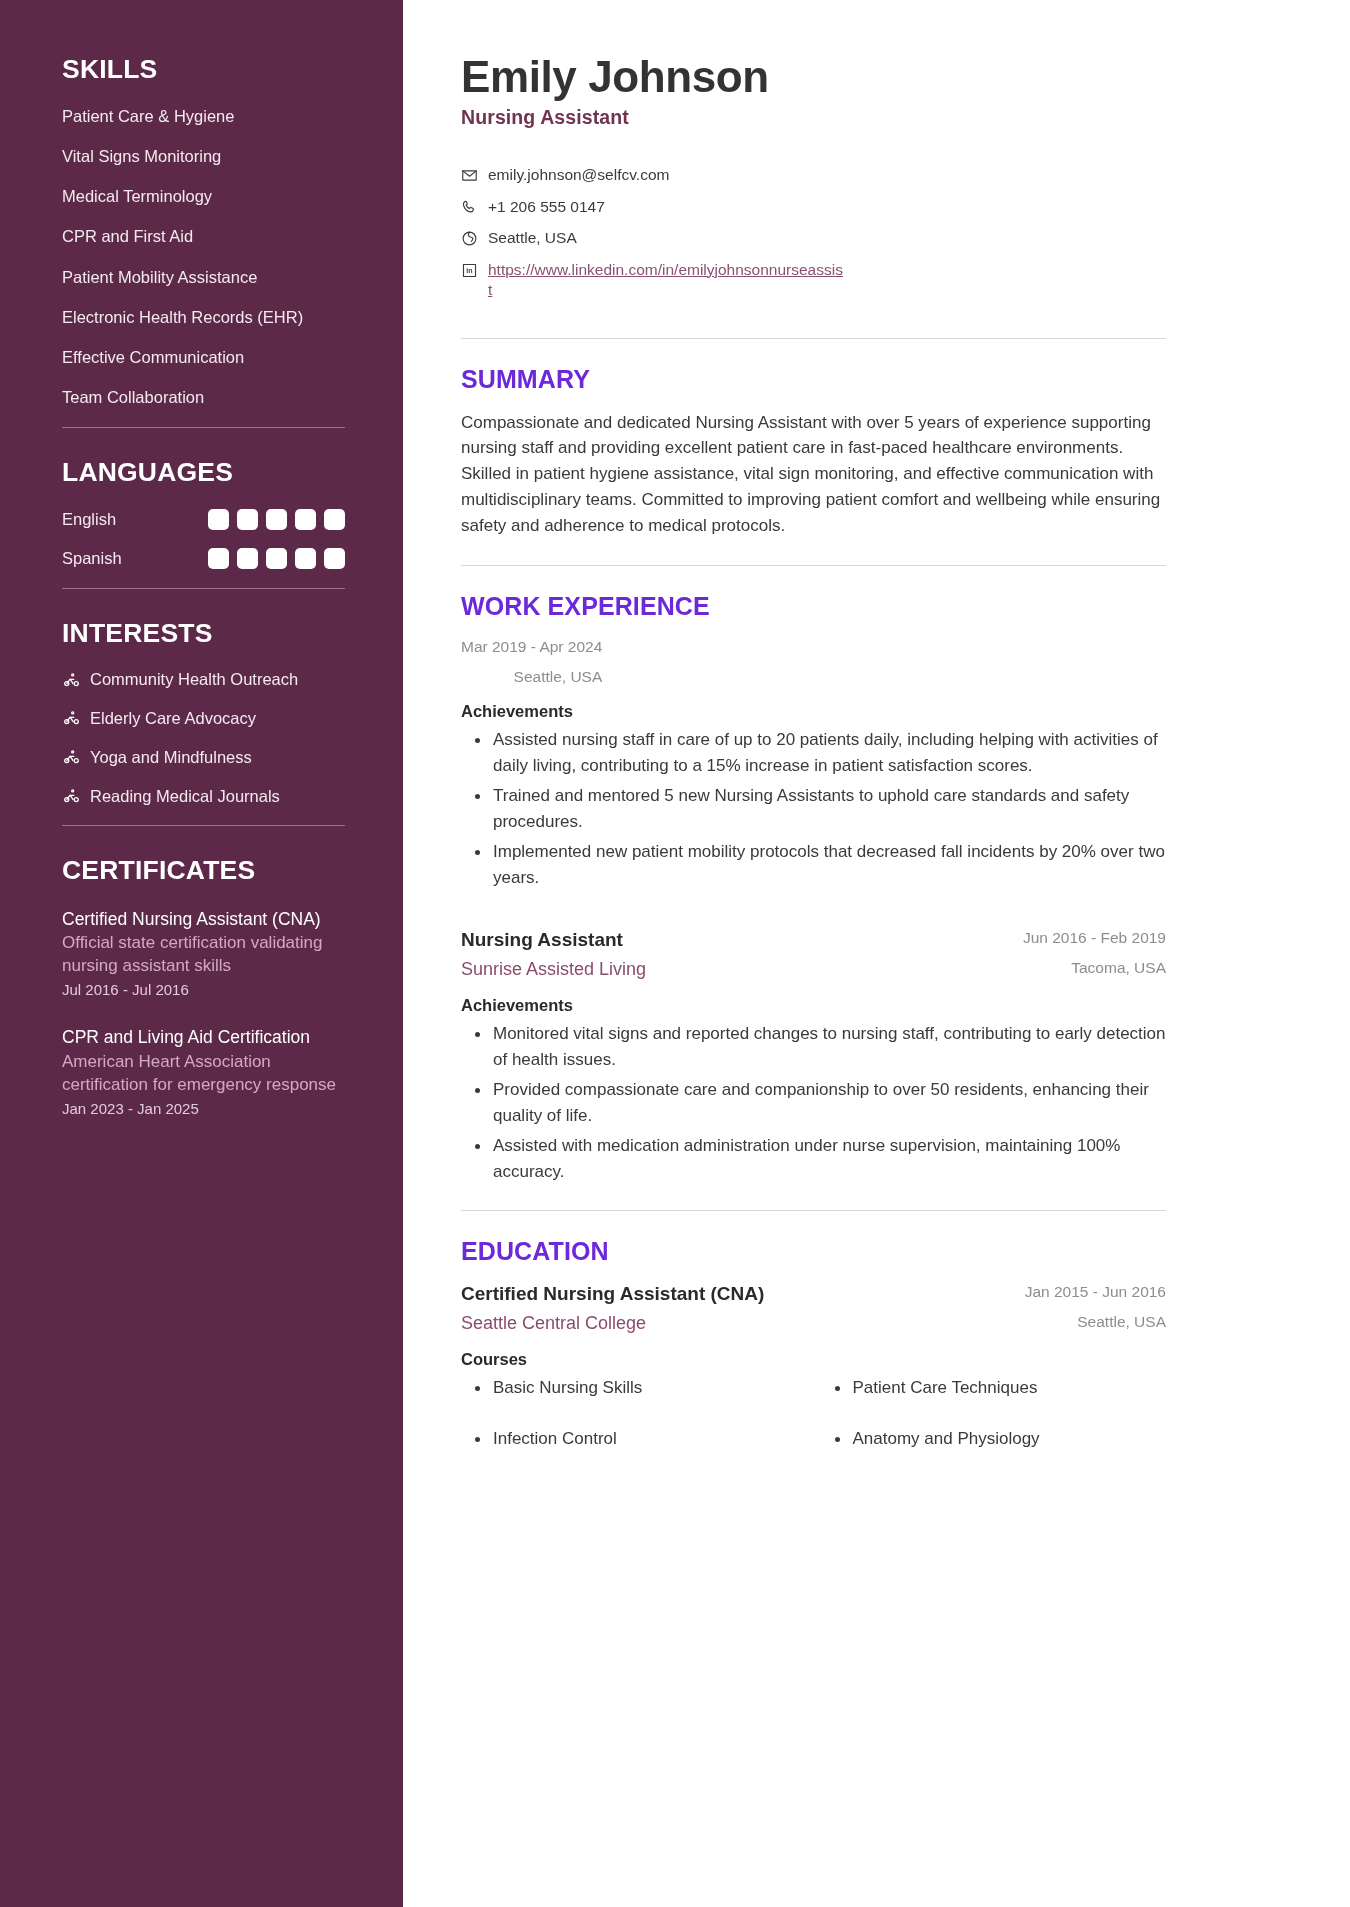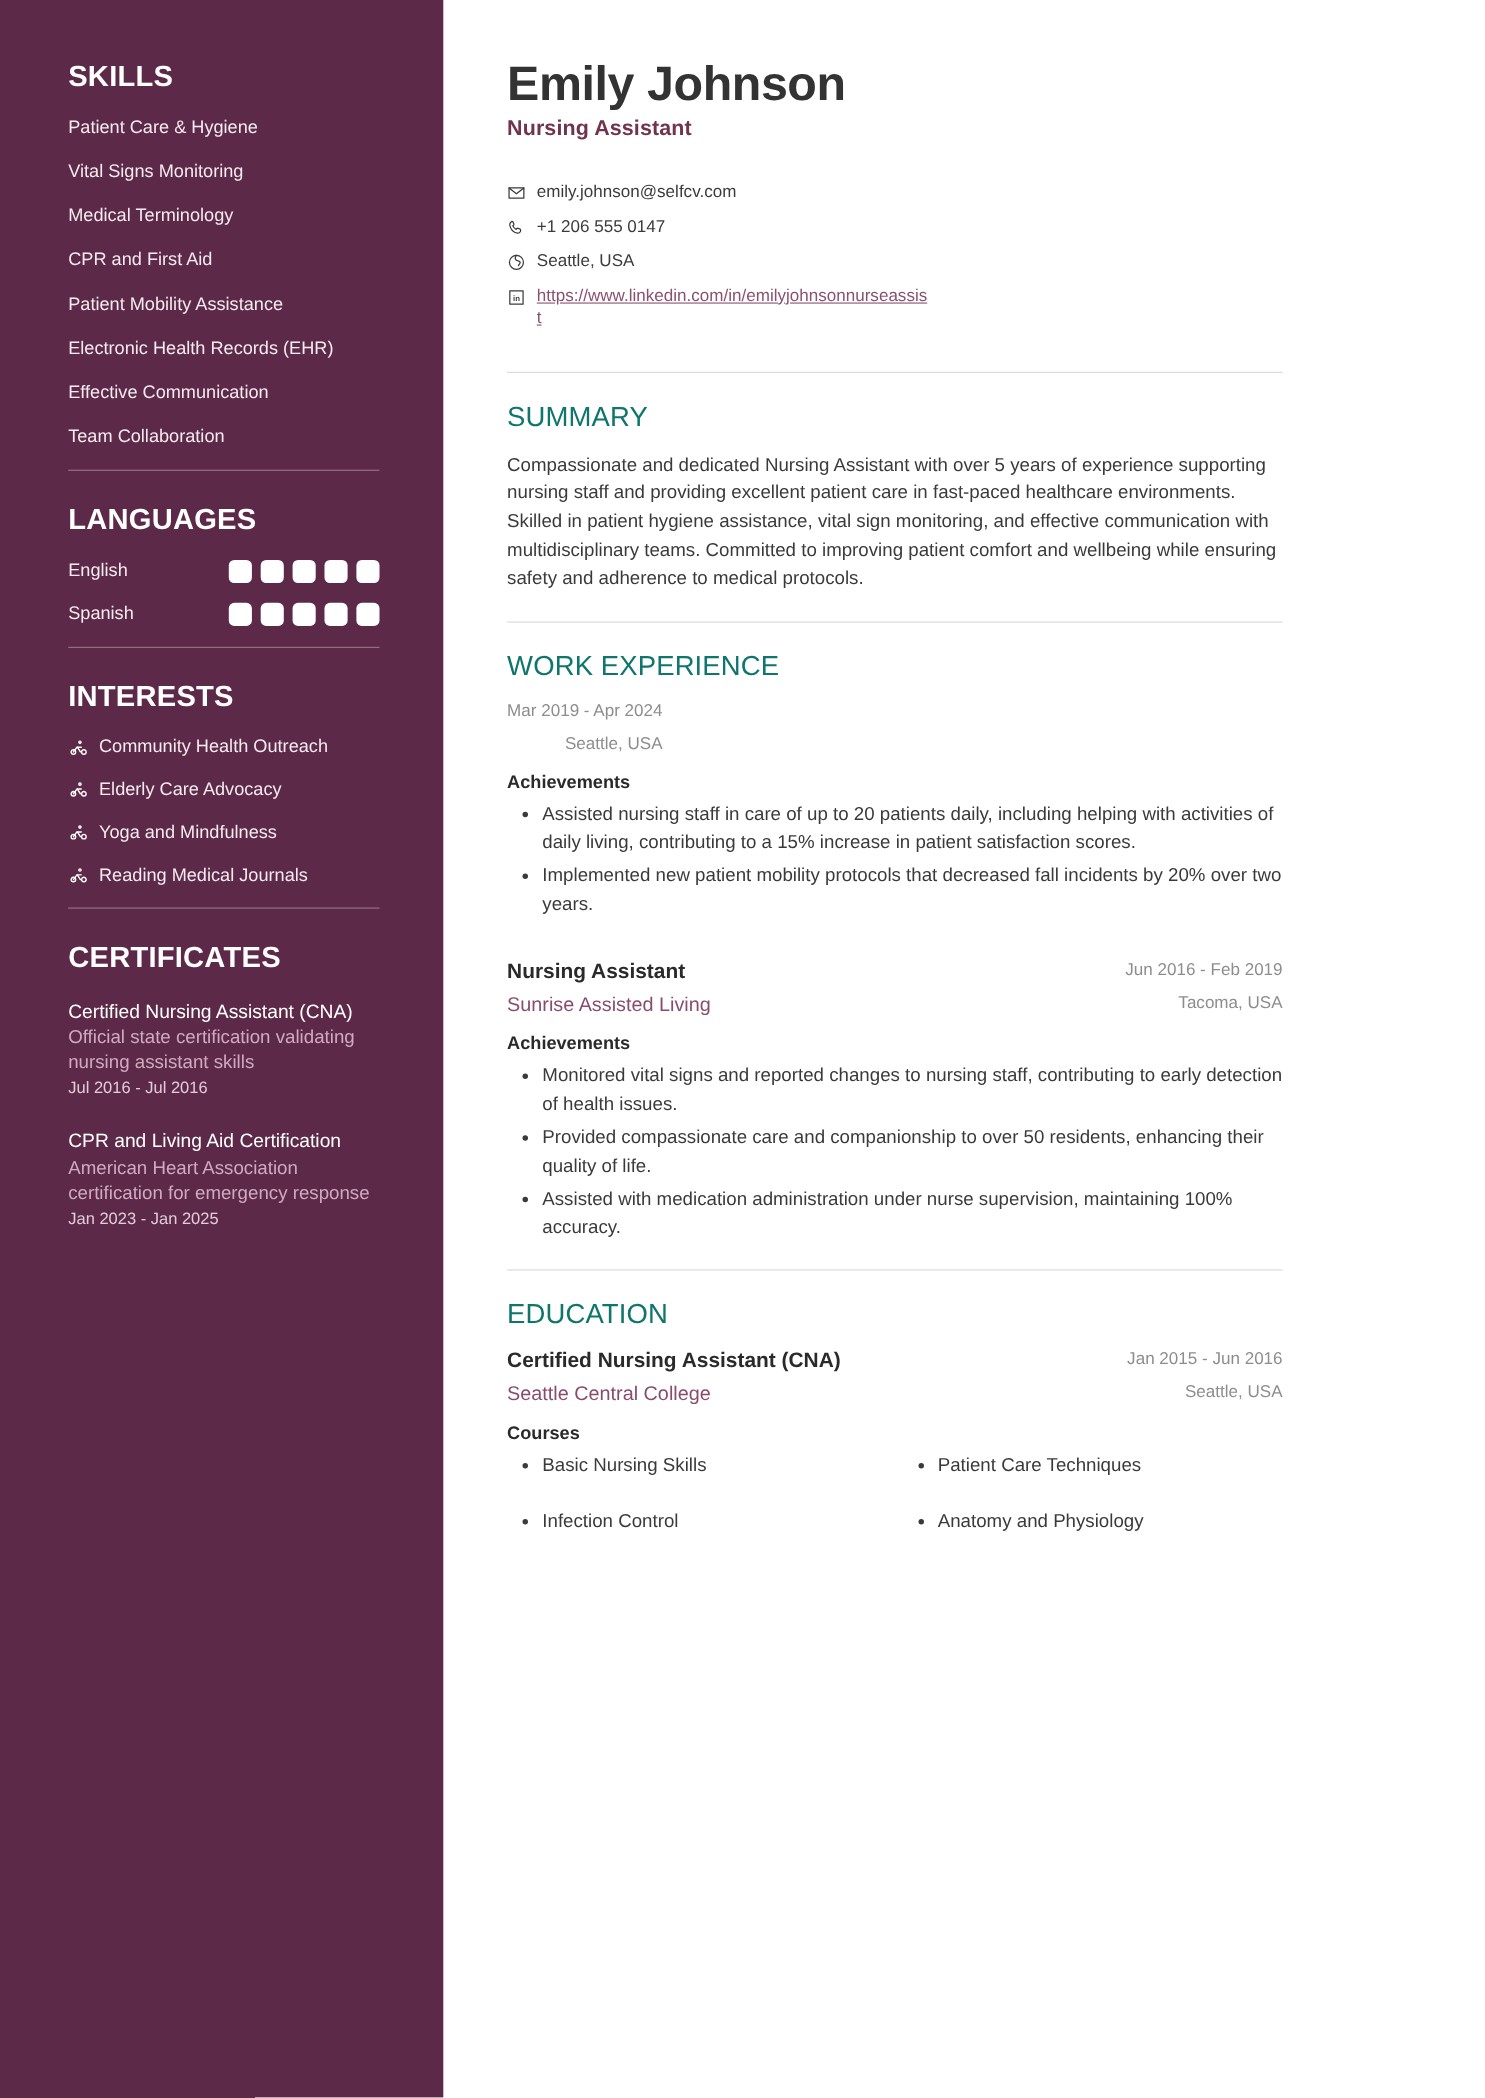--- a/index.html
+++ b/index.html
@@ -177,22 +177,22 @@
   }
 
   .rule {
     border: 0;
     border-top: 1.2px solid #d8d8d8;
     margin: 26px 0 26px 0;
   }
 
   .sec-title {
     font-size: 25px;
-    font-weight: 400;
-    color: #0f766e;
+    font-weight: 700;
+    color: #6d28d9;
     letter-spacing: 0.1px;
     margin-bottom: 16px;
   }
 
   .summary-text {
     font-size: 17px;
     line-height: 1.52;
     color: #3a3a3a;
   }
 
@@ -459,20 +459,21 @@
           <div class="entry">
             <div class="entry-head">
               <div class="entry-right">
                 <div class="entry-date">Mar 2019 - Apr 2024</div>
                 <div class="entry-loc">Seattle, USA</div>
               </div>
             </div>
             <div class="ach-label">Achievements</div>
             <ul class="bullets">
               <li>Assisted nursing staff in care of up to 20 patients daily, including helping with activities of daily living, contributing to a 15% increase in patient satisfaction scores.</li>
+              <li>Trained and mentored 5 new Nursing Assistants to uphold care standards and safety procedures.</li>
               <li>Implemented new patient mobility protocols that decreased fall incidents by 20% over two years.</li>
             </ul>
           </div>
           <div class="entry-gap"></div>
           <div class="entry">
             <div class="entry-head">
               <div class="entry-left">
                 <div class="entry-role">Nursing Assistant</div>
                 <div class="entry-org">Sunrise Assisted Living</div>
               </div>

